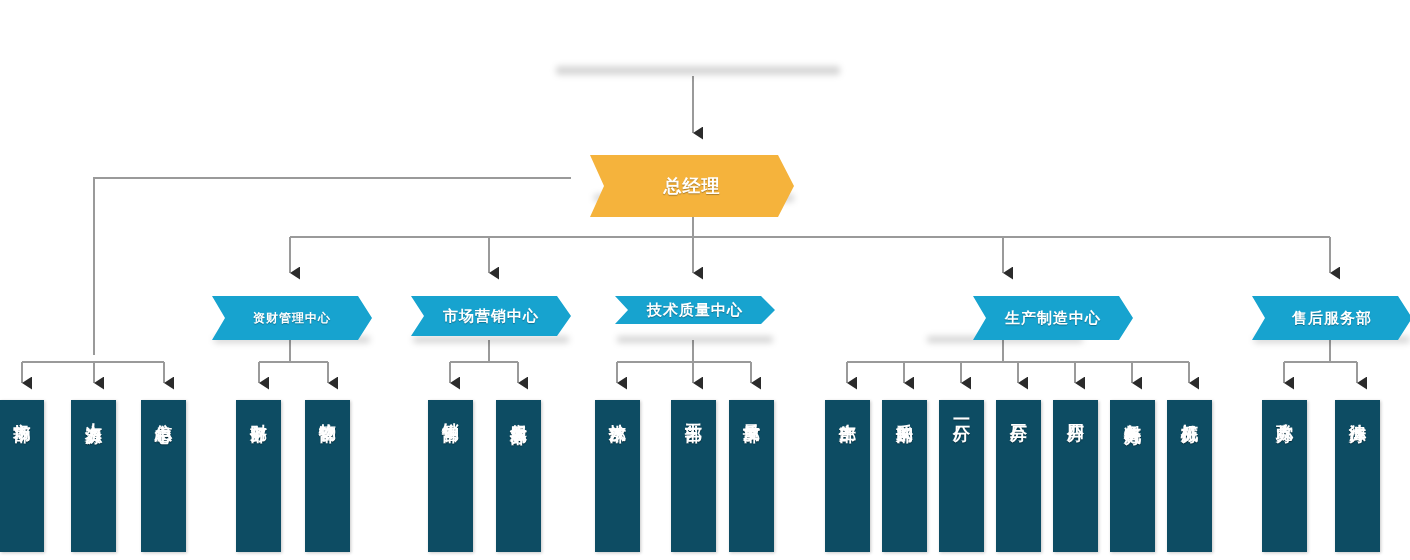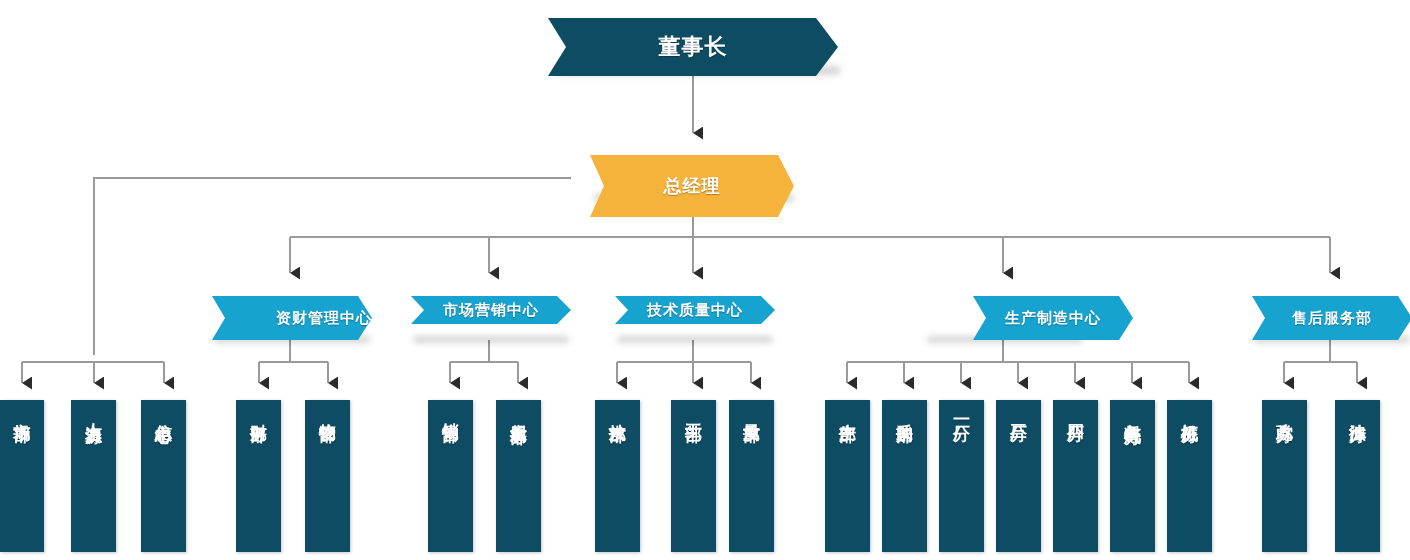--- a/index.html
+++ b/index.html
@@ -109,45 +109,39 @@
       <path d="M1189,362 L1189,383" marker-end="url(#ar)"></path>
 
       <path d="M1330,340 L1330,362"></path>
       <path d="M1284,362 L1357,362"></path>
       <path d="M1284,362 L1284,383" marker-end="url(#ar)"></path>
       <path d="M1357,362 L1357,383" marker-end="url(#ar)"></path>
     </g>
   </svg>
 
   <div class="chev-shadow" style="left:556px;top:66px;width:284px;height:9px;"></div>
-  <div class="chev" id="box-chairman" style="left:548px;top:18px;width:290px;height:58px;font-size:22px;">
-    <svg class="shape" viewBox="0 0 290 58" preserveAspectRatio="none">
-      <polygon points="0,0 268,0 290,29 268,58 0,58 18,29" fill="#0d4c63"></polygon>
-    </svg>
-    <span class="inner">董事长</span>
-  </div>
 
   <div class="chev-shadow" style="left:594px;top:194px;width:200px;height:8px;"></div>
   <div class="chev" id="box-gm" style="left:590px;top:155px;width:204px;height:62px;font-size:18px;">
     <svg class="shape" viewBox="0 0 204 45" preserveAspectRatio="none">
       <polygon points="0,0 188,0 204,22.5 188,45 0,45 14,22.5" fill="#f5b33c"></polygon>
     </svg>
     <span class="inner">总经理</span>
   </div>
 
   <div class="chev-shadow" style="left:214px;top:336px;width:156px;height:7px;"></div>
-  <div class="chev" style="left:212px;top:296px;width:160px;height:44px;font-size:15px;justify-content:flex-end;">
+  <div class="chev" style="left:212px;top:296px;width:160px;height:44px;font-size:12px;">
     <svg class="shape" viewBox="0 0 160 44" preserveAspectRatio="none">
       <polygon points="0,0 146,0 160,22 146,44 0,44 13,22" fill="#17a3cf"></polygon>
     </svg>
     <span class="inner">资财管理中心</span>
   </div>
 
   <div class="chev-shadow" style="left:413px;top:336px;width:156px;height:7px;"></div>
-  <div class="chev" style="left:411px;top:296px;width:160px;height:28px;font-size:15px;">
+  <div class="chev" style="left:411px;top:296px;width:160px;height:40px;font-size:15px;">
     <svg class="shape" viewBox="0 0 160 44" preserveAspectRatio="none">
       <polygon points="0,0 146,0 160,22 146,44 0,44 13,22" fill="#17a3cf"></polygon>
     </svg>
     <span class="inner">市场营销中心</span>
   </div>
 
   <div class="chev-shadow" style="left:617px;top:336px;width:156px;height:7px;"></div>
   <div class="chev" style="left:615px;top:296px;width:160px;height:28px;font-size:15px;">
     <svg class="shape" viewBox="0 0 160 44" preserveAspectRatio="none">
       <polygon points="0,0 146,0 160,22 146,44 0,44 13,22" fill="#17a3cf"></polygon>

